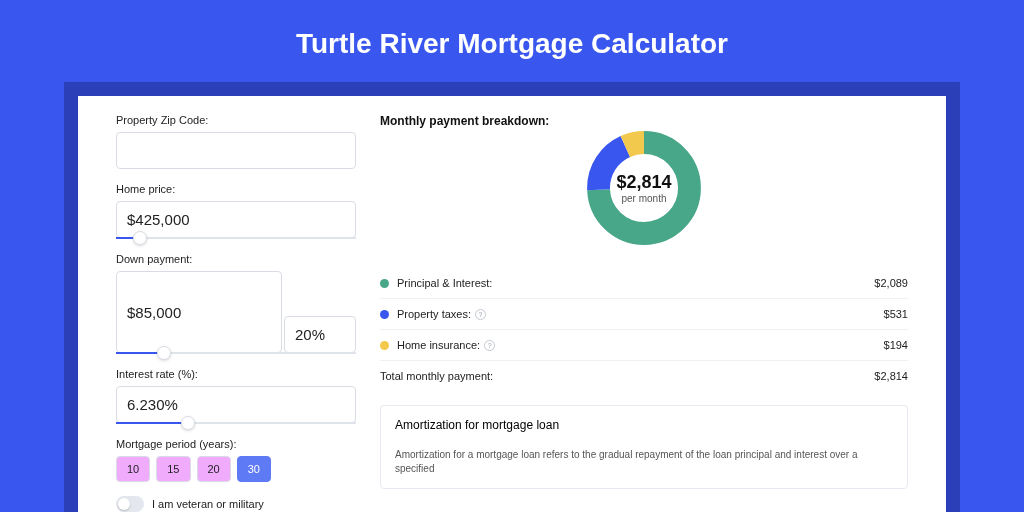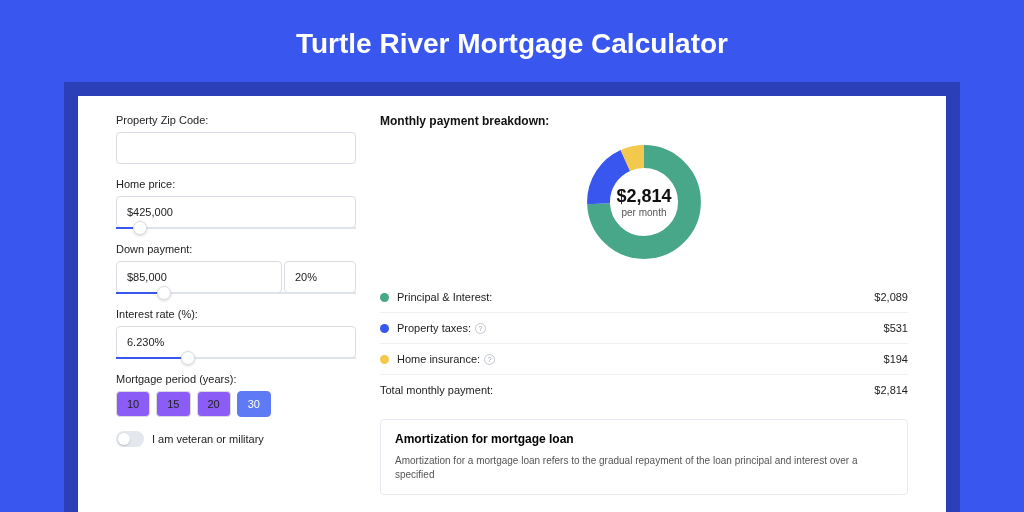--- a/index.html
+++ b/index.html
@@ -40,27 +40,27 @@
     font-size: 11px;
     color: #222;
     margin-bottom: 6px;
     display: block;
   }
   .text-input {
     width: 100%;
     border: 1px solid #d9dde3;
     border-radius: 4px;
     padding: 9px 10px;
-    font-size: 11px;
+    font-size: 15px;
     color: #222;
     background: #fff;
   }
   .row { display: flex; gap: 2px; }
   .row .text-input:first-child { flex: 1; }
-  .row .text-input.pct { width: 72px; }
+  .row .text-input.pct { width: 72px; margin-top: 45px; }
   .slider-track {
     height: 2px;
     background: #dfe3ea;
     position: relative;
     margin-top: -1px;
   }
   .slider-fill {
     position: absolute;
     left: 0;
     top: 0;
@@ -74,21 +74,21 @@
     height: 14px;
     border-radius: 50%;
     background: #fff;
     border: 1px solid #d9dde3;
     box-shadow: 0 1px 3px rgba(0,0,0,0.15);
     transform: translateX(-50%);
   }
   .period-btns { display: flex; gap: 6px; }
   .period-btn {
     border: 1px solid #d9dde3;
-    background: #8b5cf6;
+    background: #f0abfc;
     border-radius: 4px;
     padding: 6px 10px;
     font-size: 11px;
     cursor: pointer;
     color: #222;
   }
   .period-btn.active {
     background: #5f7af5;
     color: #fff;
     border-color: #5f7af5;
@@ -113,21 +113,21 @@
     border-radius: 50%;
     box-shadow: 0 1px 2px rgba(0,0,0,0.2);
   }
   .toggle-label { font-size: 11px; color: #222; }
 
   .right { flex: 1; }
   .section-title {
     font-size: 12px;
     font-weight: 700;
     color: #111;
-    margin-bottom: 14px;
+    margin-bottom: 0;
   }
   .donut-wrap {
     display: flex;
     justify-content: center;
     margin-bottom: 20px;
   }
   .donut {
     position: relative;
     width: 120px;
     height: 120px;
@@ -175,21 +175,21 @@
     color: #9aa0ad;
   }
   .legend-value { font-size: 11px; margin-left: 36px; }
 
   .amort-card {
     border: 1px solid #e6e9ef;
     border-radius: 4px;
     padding: 12px 14px;
     margin-top: 14px;
   }
-  .amort-title { font-size: 12px; font-weight: 700; margin-bottom: 8px; }
+  .amort-title { font-size: 12px; font-weight: 400; margin-bottom: 16px; }
   .amort-text { font-size: 10px; color: #555; line-height: 1.4; }
 </style>
 </head>
 <body>
 
 <h1 class="page-title">Turtle River Mortgage Calculator</h1>
 
 <div class="panel-shadow">
   <div class="panel">
 

